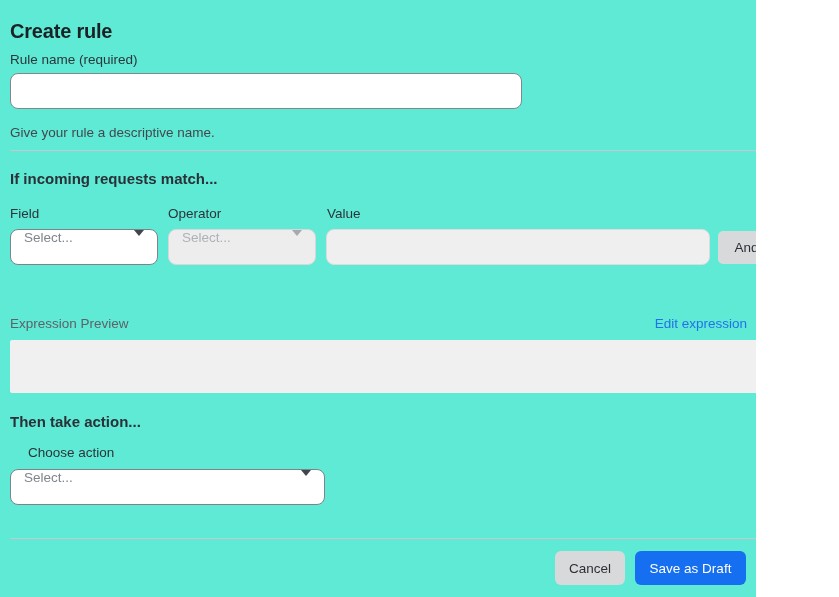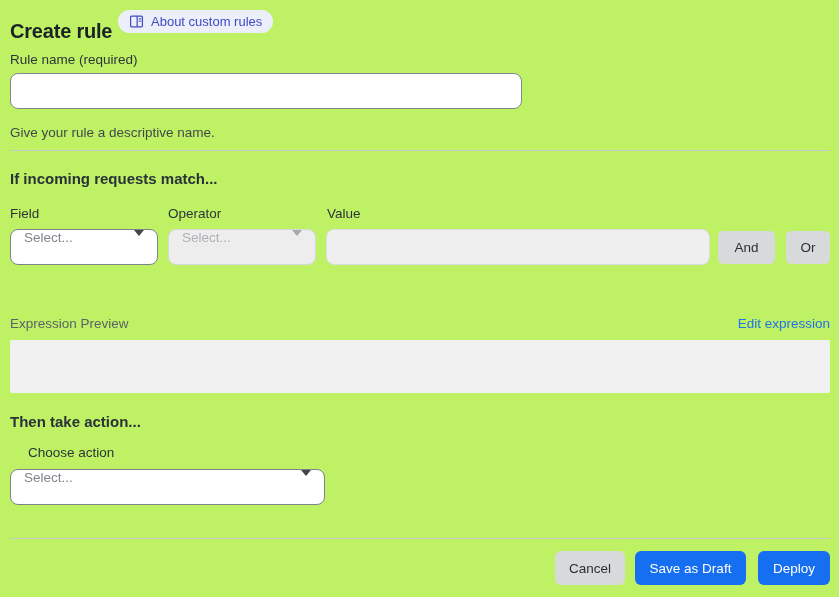--- a/index.html
+++ b/index.html
@@ -3,23 +3,23 @@
 <meta charset="utf-8">
 <style>
   * { box-sizing: border-box; }
   html, body { margin: 0; padding: 0; }
   body {
     font-family: "Liberation Sans", sans-serif;
     background: #ffffff;
   }
   .page {
     position: relative;
-    width: 839px;
+    width: 756px;
     height: 597px;
-    background: #bef264;
+    background: #5eead4;
     overflow: hidden;
     padding-left: 9px;
   }
   .abs { position: absolute; }
 
   
   .page-title {
     left: 10px; top: 7px;
     font-size: 20px; font-weight: 700;
     color: #1c2126; letter-spacing: -0.2px;
@@ -154,31 +154,20 @@
   .primary-btn { background: #156ff0; color: #ffffff; }
   .save-draft-button { left: 635px; width: 111px; }
   .deploy-button { left: 758px; width: 72px; }
 </style>
 </head>
 <body>
 
 <div class="page">
 
   <h1 class="abs page-title">Create rule</h1>
-  <button class="abs about-badge">
-    <span>
-      <svg width="15" height="15" viewBox="0 0 16 16" fill="none">
-        <rect x="1.7" y="2.2" width="12.6" height="11.6" rx="1.2" stroke="#3e4bc4" stroke-width="1.3"></rect>
-        <line x1="8.7" y1="2.2" x2="8.7" y2="13.8" stroke="#3e4bc4" stroke-width="1.3"></line>
-        <line x1="10.4" y1="5.2" x2="13" y2="5.2" stroke="#3e4bc4" stroke-width="1.1"></line>
-        <line x1="10.4" y1="7.6" x2="13" y2="7.6" stroke="#3e4bc4" stroke-width="1.1"></line>
-      </svg>
-    </span>
-    <span>About custom rules</span>
-  </button>
 
   <div class="abs field-label rule-name-label">Rule name (required)</div>
   <input type="text" class="abs rule-name-input" value="" style="">
   <div class="abs helper-text rule-name-helper">Give your rule a descriptive name.</div>
 
   <div class="abs divider divider-1"></div>
 
   <div class="abs section-heading match-heading">If incoming requests match...</div>
 
   <div class="abs field-label col-label-field">Field</div>

